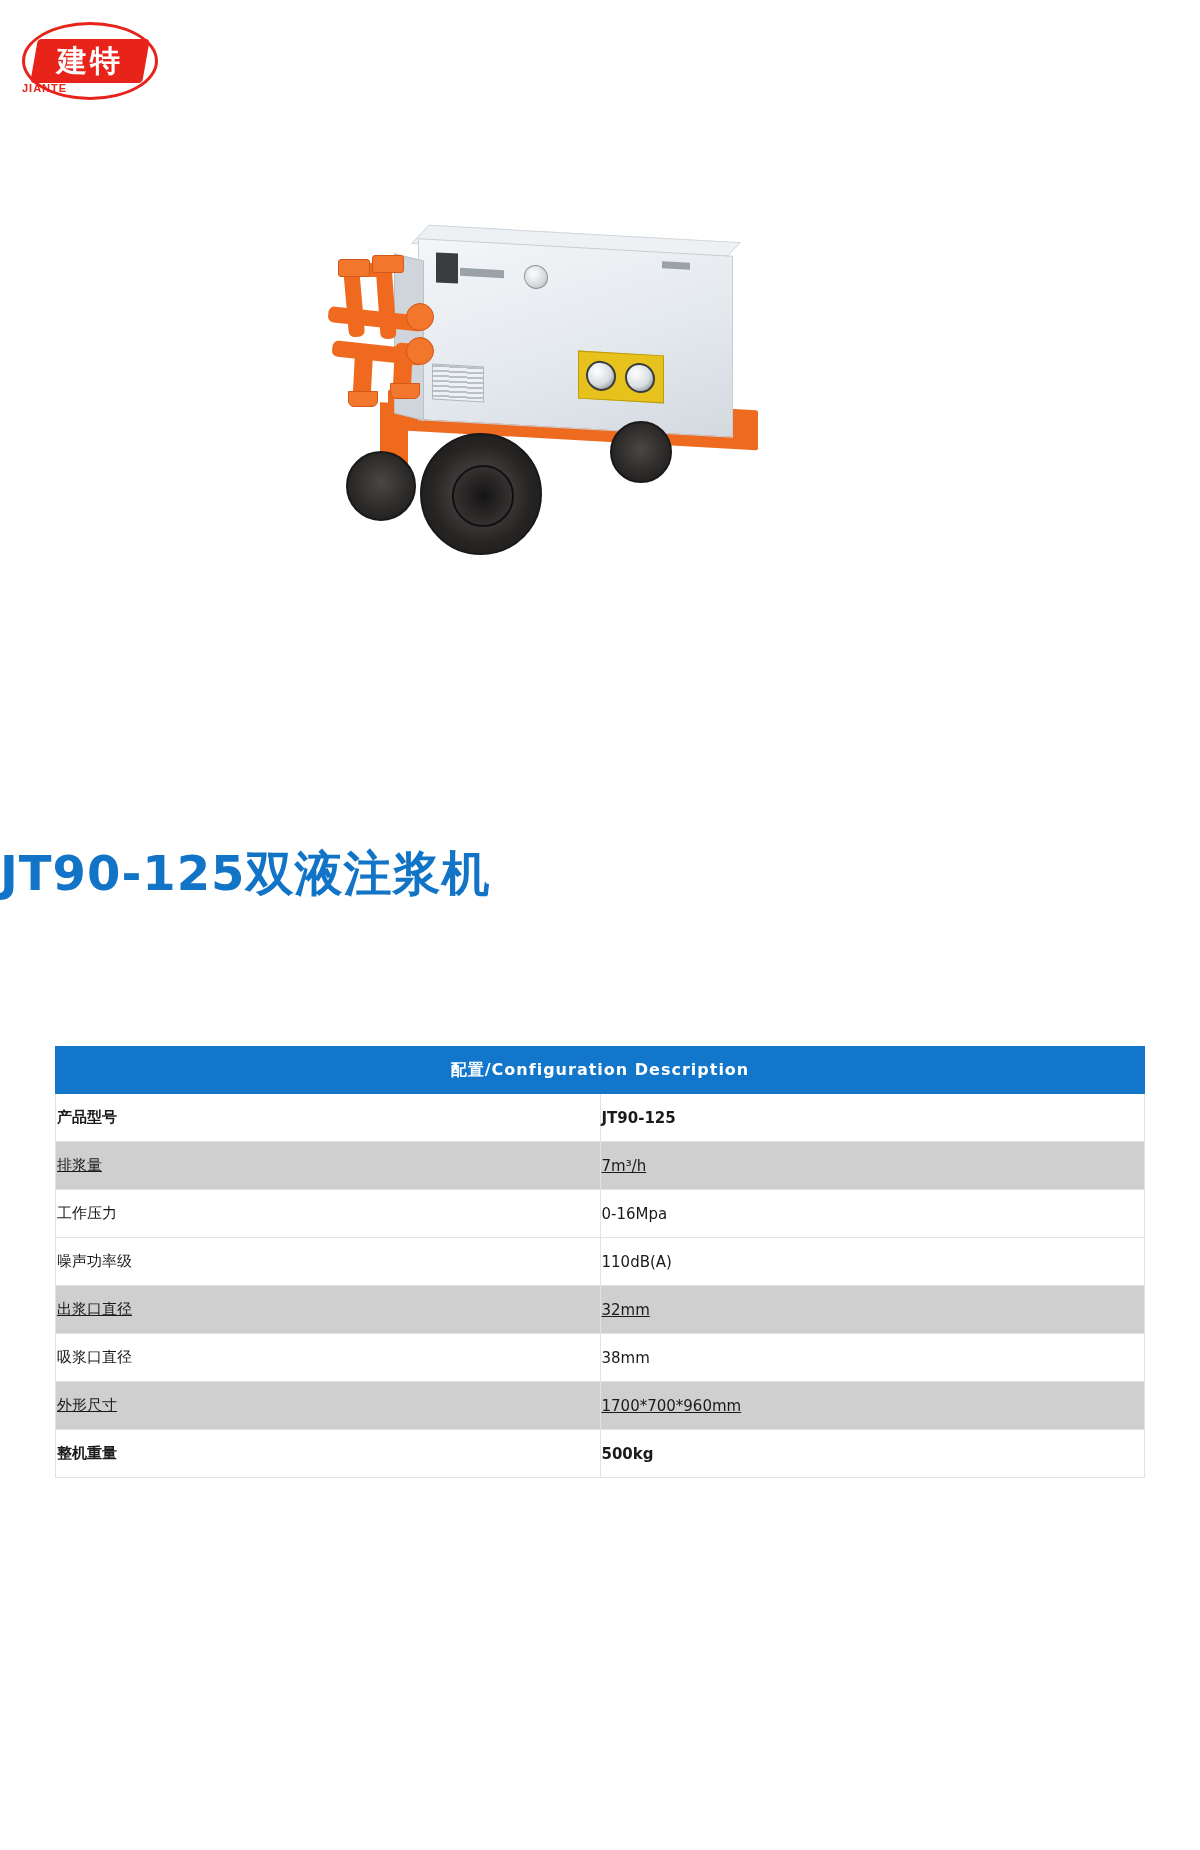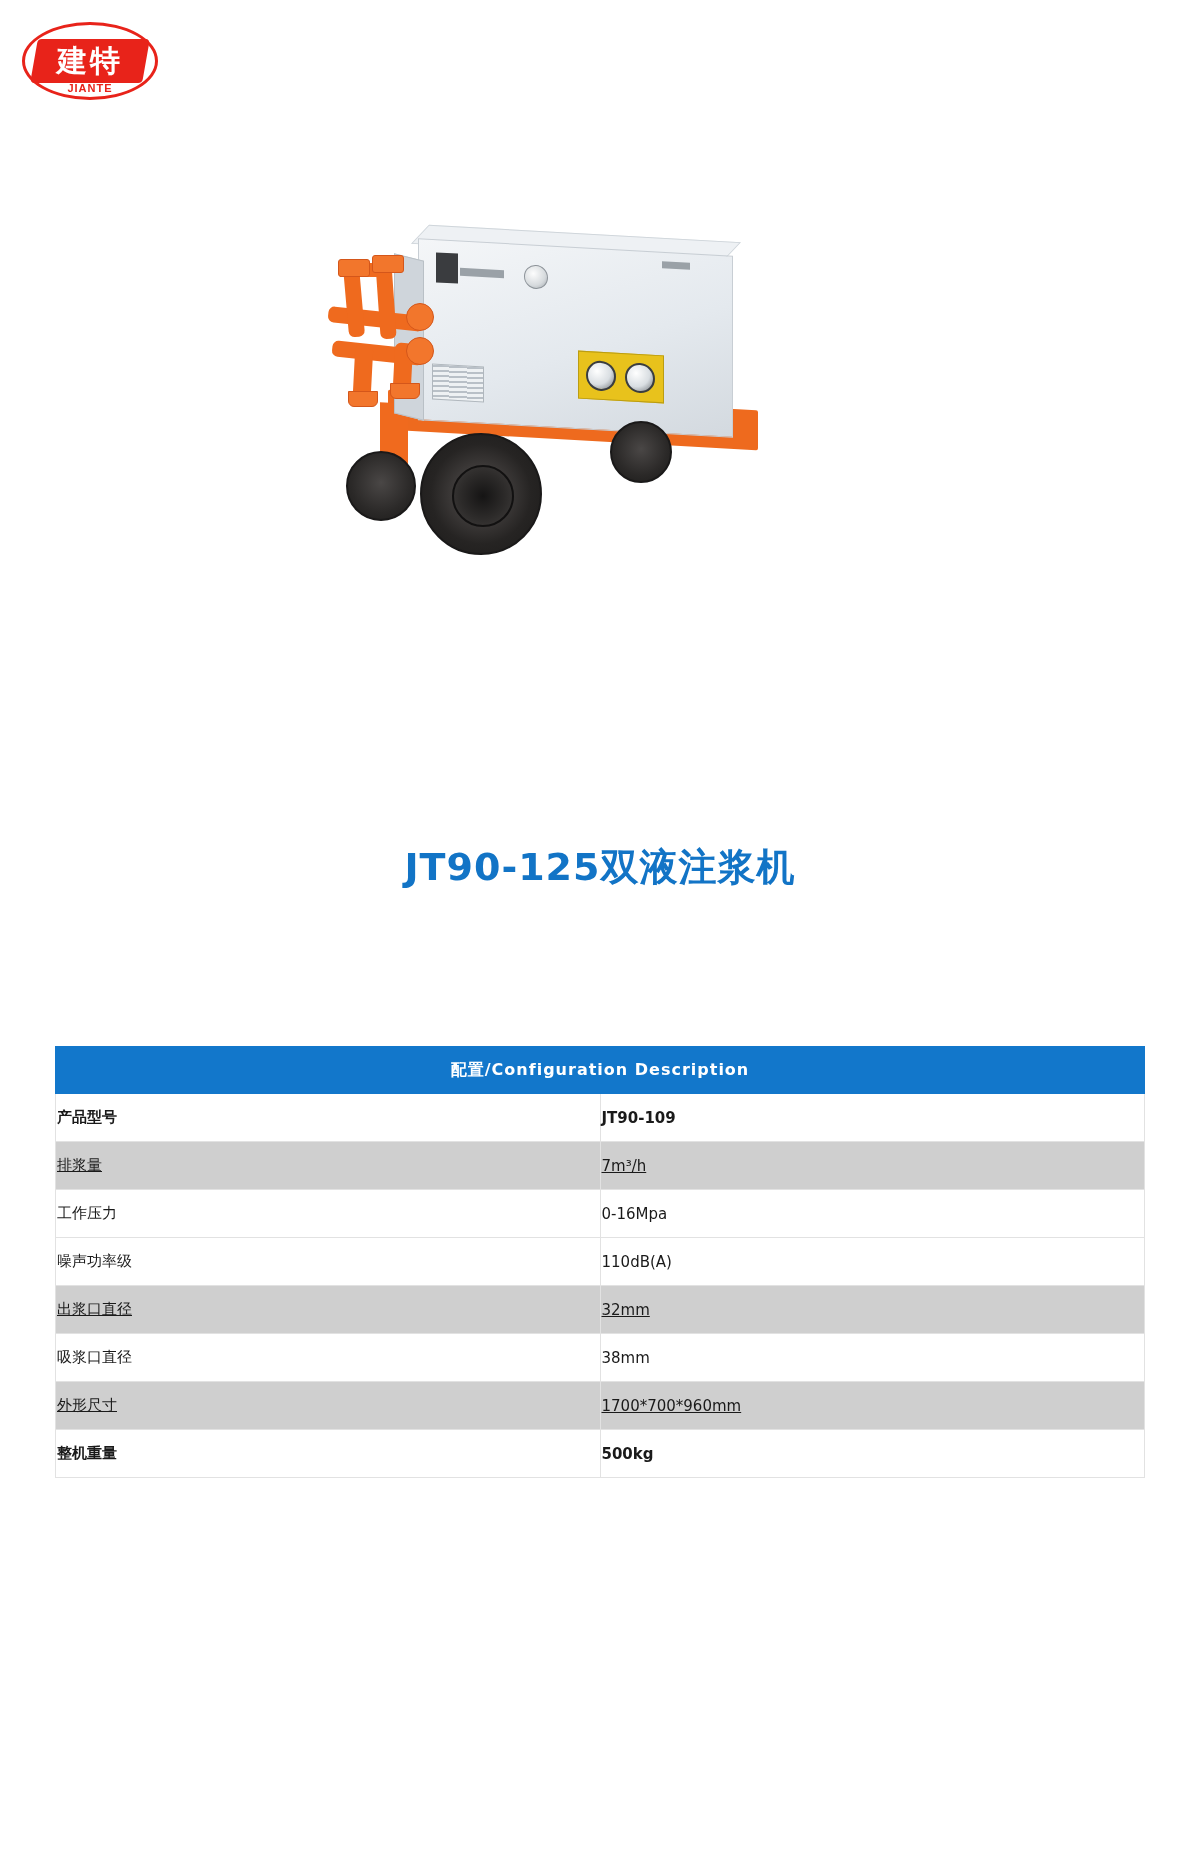--- a/index.html
+++ b/index.html
@@ -63,21 +63,21 @@
     font-weight: bold;
     letter-spacing: 3px;
     font-family: "DejaVu Sans", sans-serif;
     transform: skewX(10deg);
   }
   .logo-sub {
     position: absolute;
     left: 0;
     top: 60px;
     width: 136px;
-    text-align: center;
+    text-align: left;
     color: #e8231a;
     font-size: 11px;
     font-weight: bold;
     letter-spacing: 1px;
     font-family: "Liberation Sans", sans-serif;
   }
 
   
   .product-figure {
     position: absolute;
@@ -274,23 +274,23 @@
     height: 66px;
     background: radial-gradient(circle at 50% 45%, #4a4746 0%, #2b2928 60%, #1b1a19 100%);
   }
 
   
   .product-title {
     position: absolute;
     left: 0;
     top: 842px;
     width: 1200px;
-    text-align: center;
+    text-align: left;
     color: #1274c6;
-    font-size: 38px;
+    font-size: 48px;
     font-weight: bold;
     letter-spacing: 1px;
     font-family: "DejaVu Sans", sans-serif;
   }
 
   
   .spec-table-wrap {
     position: absolute;
     left: 55px;
     top: 1046px;
@@ -391,21 +391,21 @@
   <div class="spec-table-wrap">
     <table class="spec">
       <thead>
         <tr>
           <th class="header" colspan="2">配置/Configuration Description</th>
         </tr>
       </thead>
       <tbody>
         <tr class="row-odd row-first">
           <td class="col-label">产品型号</td>
-          <td class="col-value">JT90-109</td>
+          <td class="col-value">JT90-125</td>
         </tr>
         <tr class="row-even">
           <td class="col-label">排浆量</td>
           <td class="col-value">7m³/h</td>
         </tr>
         <tr class="row-odd">
           <td class="col-label">工作压力</td>
           <td class="col-value">0-16Mpa</td>
         </tr>
         <tr class="row-odd">

